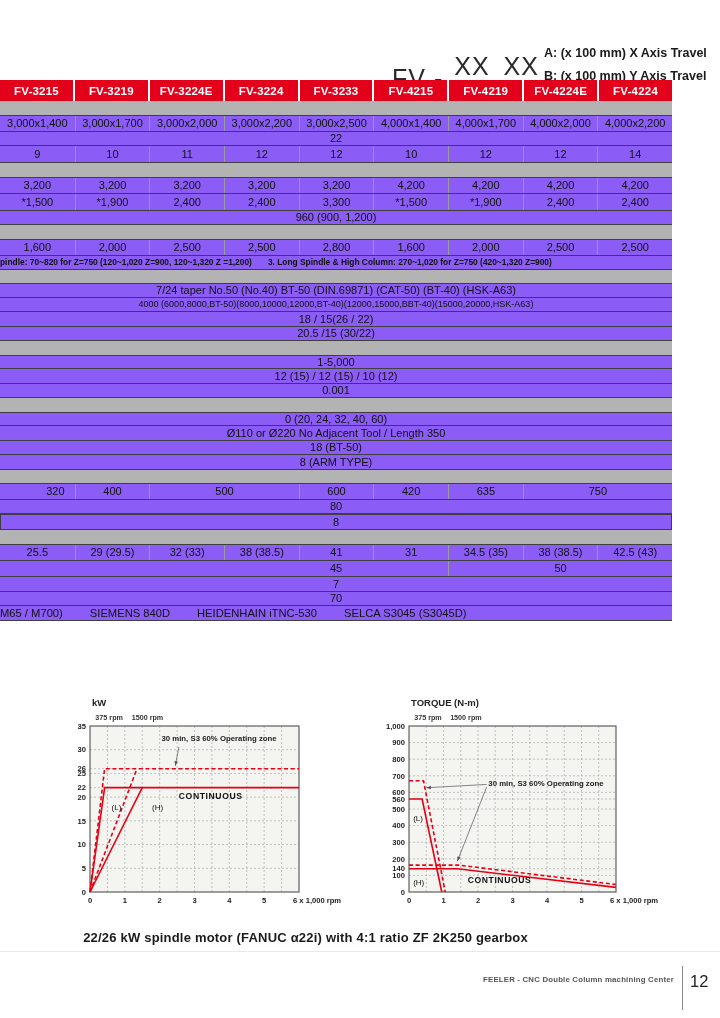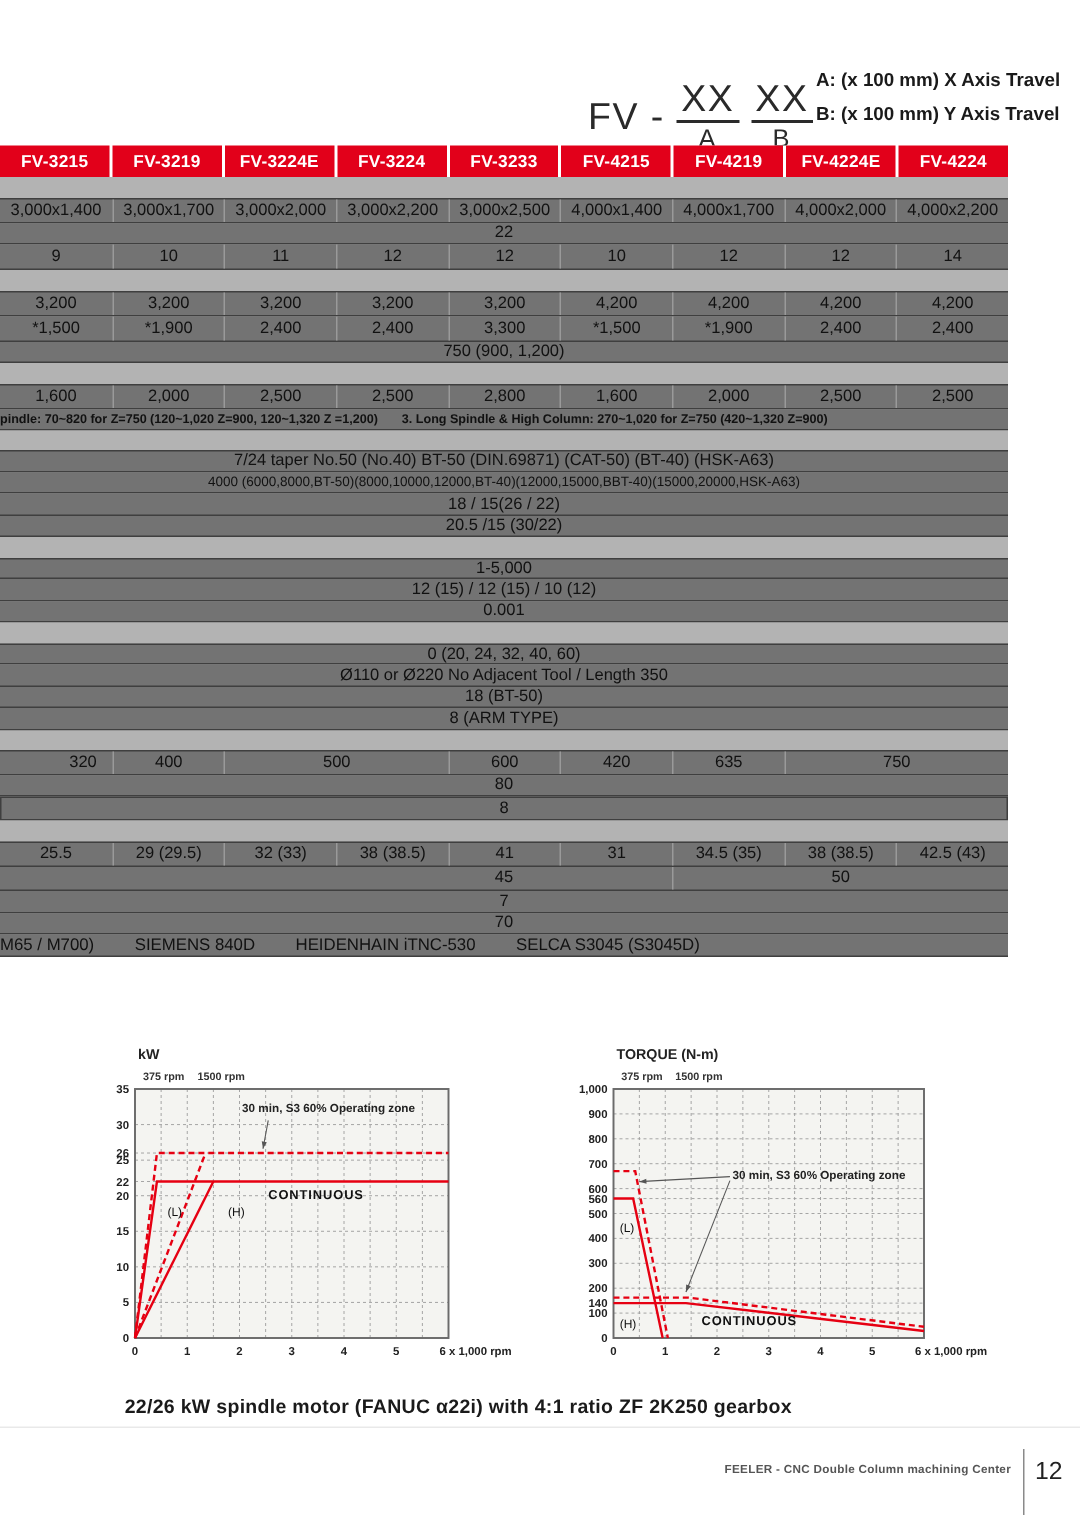--- a/index.html
+++ b/index.html
@@ -7,22 +7,22 @@
 
   
   .formula{position:absolute;left:392px;top:52px;display:flex;align-items:center;font-size:25px;font-weight:500;color:#2a2a2a;letter-spacing:1px;}
   .formula .prefix{line-height:30px;}
   .frac{display:inline-flex;flex-direction:column;align-items:center;margin-left:8px;}
   .frac .top{border-bottom:2.5px solid #2a2a2a;padding:0 3px;line-height:28px;}
   .frac .bottom{font-size:17px;line-height:20px;margin-top:1px;}
   .axis-legend{position:absolute;left:524px;top:42px;font-size:12.5px;font-weight:600;color:#1a1a1a;line-height:23px;white-space:nowrap;margin-left:20px;}
 
   
-  #spec-table{position:absolute;left:0;top:97px;width:672px;}
-  .row{box-sizing:border-box;background:#737373;}
+  #spec-table{position:absolute;left:0;top:80px;width:672px;}
+  .row{box-sizing:border-box;background:#8b5cf6;}
   .r-header{height:21px;display:grid;grid-template-columns:repeat(9,1fr);gap:2px;background:#fff;}
   .r-header .cell{background:var(--red);color:#fff;font-weight:bold;font-size:11.5px;display:flex;align-items:center;justify-content:center;letter-spacing:0.2px;}
   .r-gray{height:13.5px;background:var(--bar);}
   .r-cells{height:17px;display:grid;grid-template-columns:repeat(9,1fr);border-bottom:1px solid #3f3f3f;}
   .r-span{height:16.5px;display:grid;grid-template-columns:repeat(9,1fr);border-bottom:1px solid #3f3f3f;}
   .r-cells .cell,.r-span .cell{display:flex;align-items:center;justify-content:center;font-size:11px;color:#111;}
   .cell.bl{border-left:1px solid #9a9a9a;}
   .r-full{height:14.5px;display:flex;align-items:center;justify-content:center;font-size:11px;border-bottom:1px solid #3f3f3f;color:#111;}
   .r-full.small{font-size:9px;}
   .r-full.boxed{height:16px;border:1px solid #3f3f3f;}
@@ -114,21 +114,21 @@
       <div class="cell">*1,500</div>
       <div class="cell bl">*1,900</div>
       <div class="cell bl">2,400</div>
       <div class="cell bl">2,400</div>
       <div class="cell bl">3,300</div>
       <div class="cell bl">*1,500</div>
       <div class="cell bl">*1,900</div>
       <div class="cell bl">2,400</div>
       <div class="cell bl">2,400</div>
     </div>
-    <div class="row r-full">750 (900, 1,200)</div>
+    <div class="row r-full">960 (900, 1,200)</div>
     <div class="row r-gray"></div>
     <div class="row r-cells bt">
       <div class="cell">1,600</div>
       <div class="cell bl">2,000</div>
       <div class="cell bl">2,500</div>
       <div class="cell bl">2,500</div>
       <div class="cell bl">2,800</div>
       <div class="cell bl">1,600</div>
       <div class="cell bl">2,000</div>
       <div class="cell bl">2,500</div>

